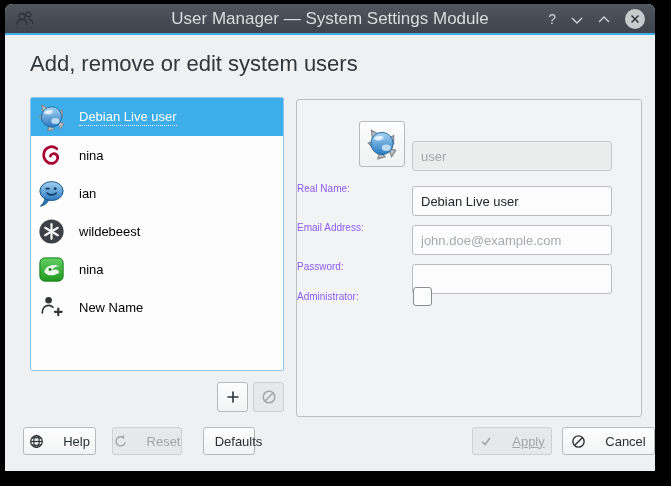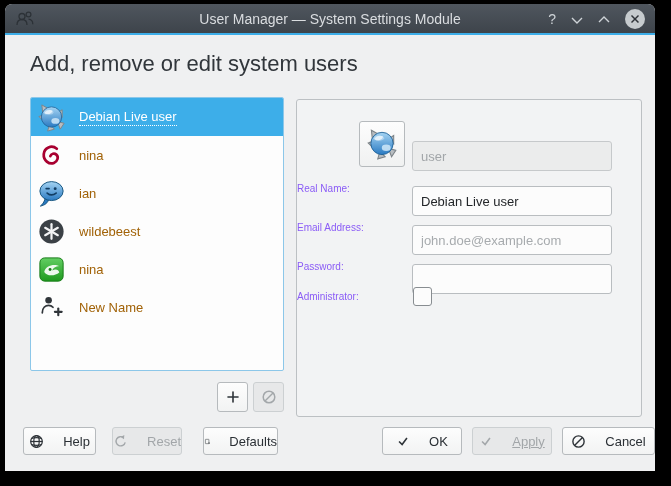--- a/index.html
+++ b/index.html
@@ -3,33 +3,33 @@
 <meta charset="utf-8">
 <style>
   html,body{margin:0;padding:0;background:#000;width:671px;height:486px;overflow:hidden;
     font-family:"Liberation Sans","DejaVu Sans",sans-serif;-webkit-font-smoothing:antialiased;}
   .window{position:absolute;left:5px;top:4px;width:650px;height:467px;background:#eff0f1;
     border-radius:7px 7px 0 0;overflow:hidden;}
   
   .titlebar{position:relative;height:29px;background:linear-gradient(#4f565e,#3e444b);
     display:flex;align-items:center;}
   .tb-appicon{position:absolute;left:9px;top:4px;width:22px;height:22px;opacity:.85;}
-  .tb-title{position:absolute;left:0;right:0;text-align:center;color:#dadde0;font-size:14px;}
+  .tb-title{position:absolute;left:0;right:0;text-align:center;color:#dadde0;font-size:17px;}
   .tb-controls{position:absolute;right:10px;top:0;height:29px;display:flex;align-items:center;gap:15px;}
   .tb-help{color:#ced3d7;font-size:14px;line-height:1;}
   .tb-close{width:20px;height:20px;border-radius:50%;background:#c6cbce;display:flex;
     align-items:center;justify-content:center;}
   .accent-line{height:2px;background:#3daee9;}
   
   .content{position:relative;height:436px;}
   .page-heading{position:absolute;left:25px;top:16px;font-size:22px;color:#31363b;}
   
   .user-list{position:absolute;left:25px;top:62px;width:254px;height:274px;background:#fdfdfd;
     border:1px solid #8cc7e9;border-radius:2px;box-sizing:border-box;overflow:hidden;}
-  .row{display:flex;align-items:center;height:38px;padding-left:5px;gap:12px;color:#a16207;font-size:13px;}
+  .row{display:flex;align-items:center;height:38px;padding-left:5px;gap:12px;color:#000000;font-size:13px;}
   .row.selected{background:#3daee9;color:#ffffff;}
   .row.selected .row-label{border-bottom:1px dotted #fff;padding-bottom:1px;}
   .row svg{flex:0 0 auto;}
   
   .sq-btn{position:absolute;width:31px;height:30px;border:1px solid #b6babd;border-radius:3px;
     background:linear-gradient(#fdfdfd,#f2f3f3);box-sizing:border-box;display:flex;
     align-items:center;justify-content:center;}
   .sq-btn.disabled{background:#e7e8e9;border-color:#ccd0d2;}
   
   .group-box{position:absolute;left:291px;top:64px;width:346px;height:318px;background:#f2f3f4;
@@ -226,42 +226,36 @@
     <div class="btn" style="left:18px;width:73px;">
       <svg width="15" height="15" viewBox="0 0 16 16" fill="none" stroke="#2e3338" stroke-width="1.3">
         <circle cx="8" cy="8" r="6.2"></circle>
           <line x1="1.8" y1="8" x2="14.2" y2="8"></line>
         <ellipse cx="8" cy="8" rx="2.9" ry="6.2"></ellipse>
         <path d="M2.6 4.8Q8 3 13.4 4.8M2.6 11.2Q8 13 13.4 11.2"></path>
       </svg>
       <span>Help</span>
     </div>
 
-    <div class="btn disabled" style="left:107px;width:70px;justify-content:flex-end;">
+    <div class="btn disabled" style="left:107px;width:70px;">
       <svg width="14" height="14" viewBox="0 0 16 16" fill="none">
         <path d="M12.8 9.5A5.3 5.3 0 1 1 11 4.2" stroke="#a3a7aa" stroke-width="1.6"></path>
         <polygon points="11.8,1.2 11.4,5.9 7.7,3.4" fill="#a3a7aa"></polygon>
       </svg>
       <span>Reset</span>
     </div>
 
-    <div class="btn" style="left:198px;width:75px;">
+    <div class="btn" style="left:198px;width:52px;">
       <svg width="15" height="15" viewBox="0 0 16 16" fill="none">
         <rect x="3.5" y="2.5" width="9" height="11" rx="1" stroke="#2e3338" stroke-width="1.3"></rect>
         <polygon points="12.5,9.5 16,13.2 10.8,13.2" fill="#2e3338"></polygon>
       </svg>
       <span>Defaults</span>
     </div>
 
-    <div class="btn" style="left:377px;width:80px;">
-      <svg width="14" height="14" viewBox="0 0 16 16" fill="none" stroke="#2e3338" stroke-width="1.8">
-        <polyline points="3.5,8.5 7,12 12.5,4.5"></polyline>
-      </svg>
-      <span>OK</span>
-    </div>
 
     <div class="btn disabled" style="left:467px;width:80px;text-decoration:underline;">
       <svg width="14" height="14" viewBox="0 0 16 16" fill="none" stroke="#a3a7aa" stroke-width="1.8">
         <polyline points="3.5,8.5 7,12 12.5,4.5"></polyline>
       </svg>
       <span>Apply</span>
     </div>
 
     <div class="btn" style="left:557px;width:93px;text-align:right;">
       <svg width="15" height="15" viewBox="0 0 16 16" fill="none" stroke="#2e3338" stroke-width="1.5">

